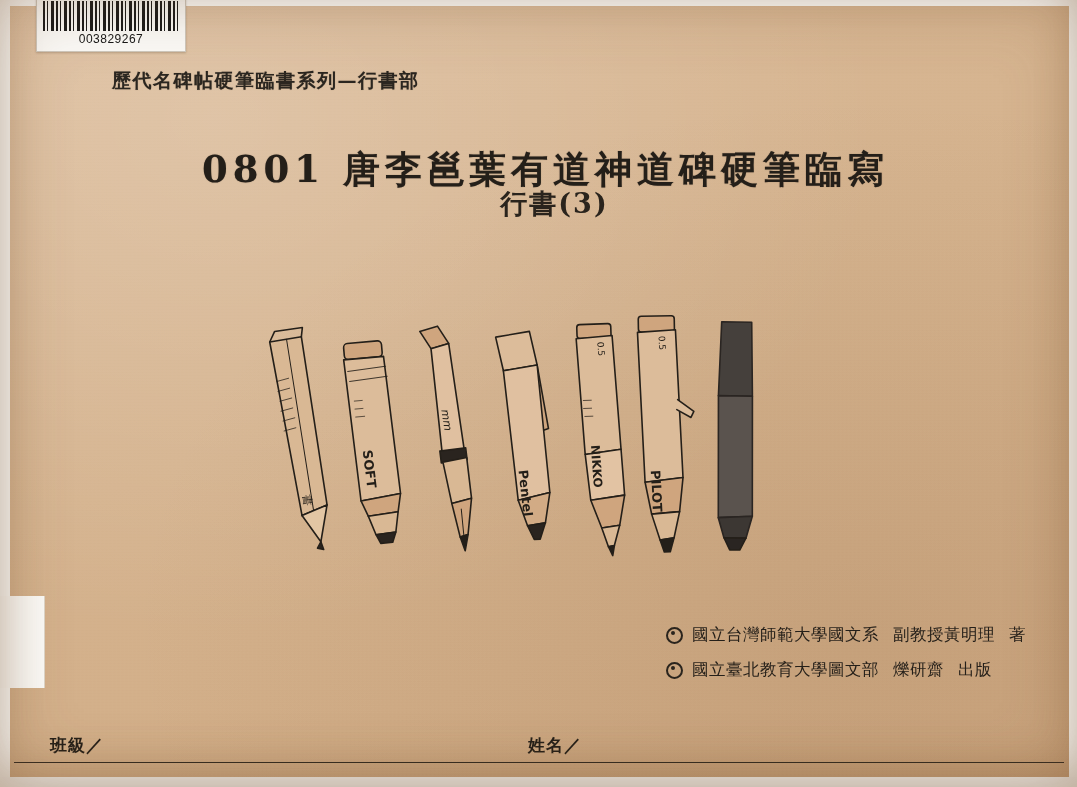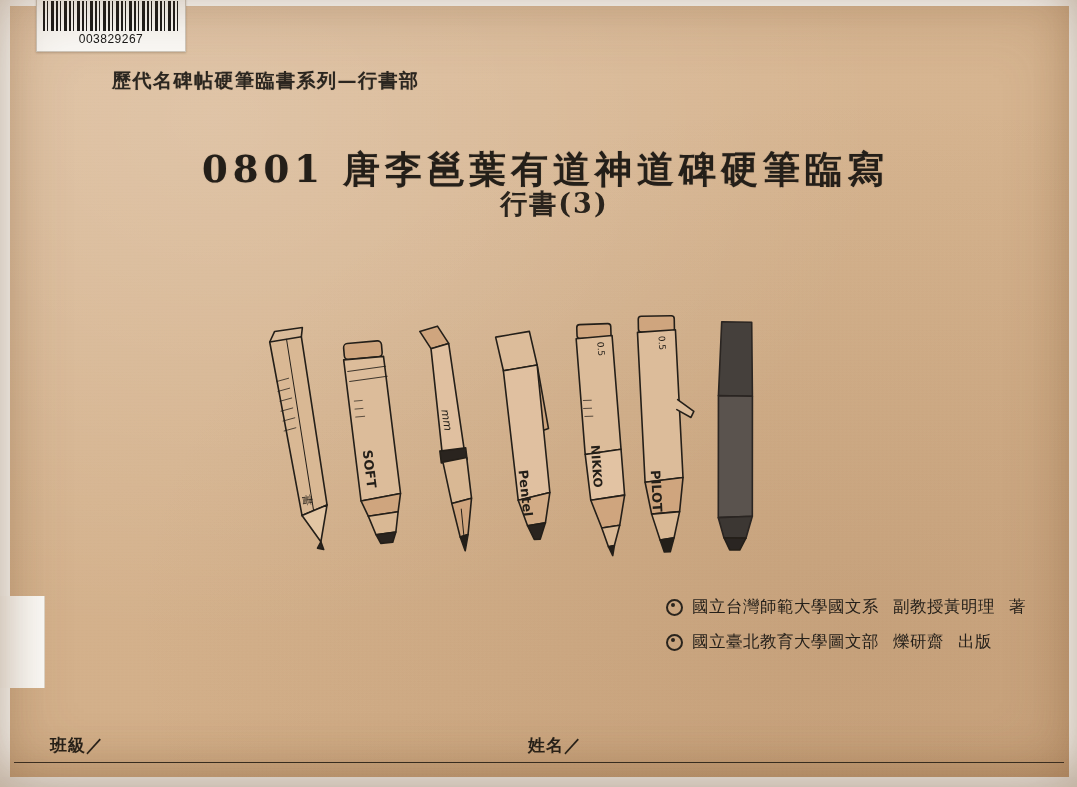--- a/index.html
+++ b/index.html
@@ -138,21 +138,21 @@
     left: 248px;
     top: 300px;
     width: 560px;
     height: 260px;
   }
 
   
   .credits {
     position: absolute;
     left: 666px;
-    top: 596px;
+    top: 624px;
     width: 380px;
     font-family: Liberation Mono, monospace;
     color: #241f19;
   }
   .credit-row {
     display: flex;
     align-items: center;
     margin-bottom: 13px;
     font-size: 16.5px;
     letter-spacing: 0.5px;

